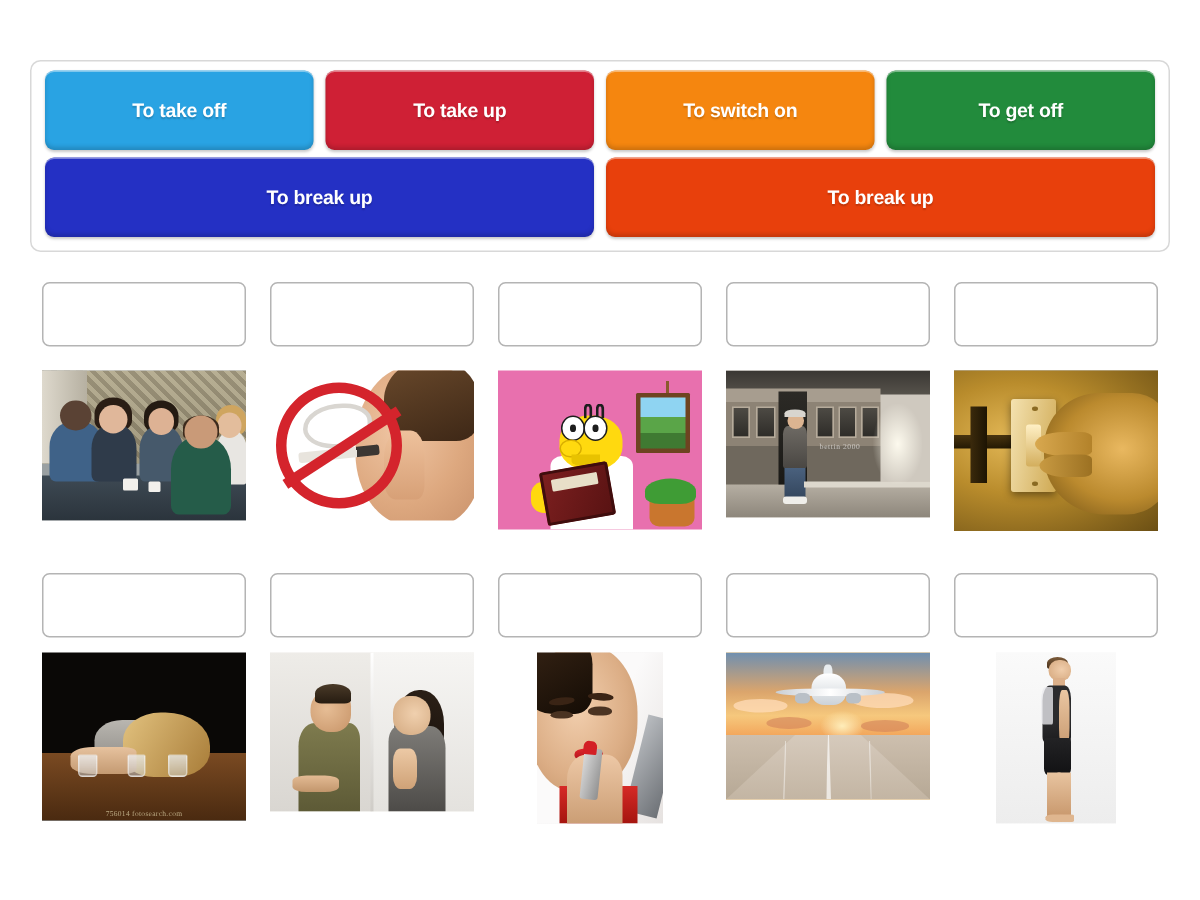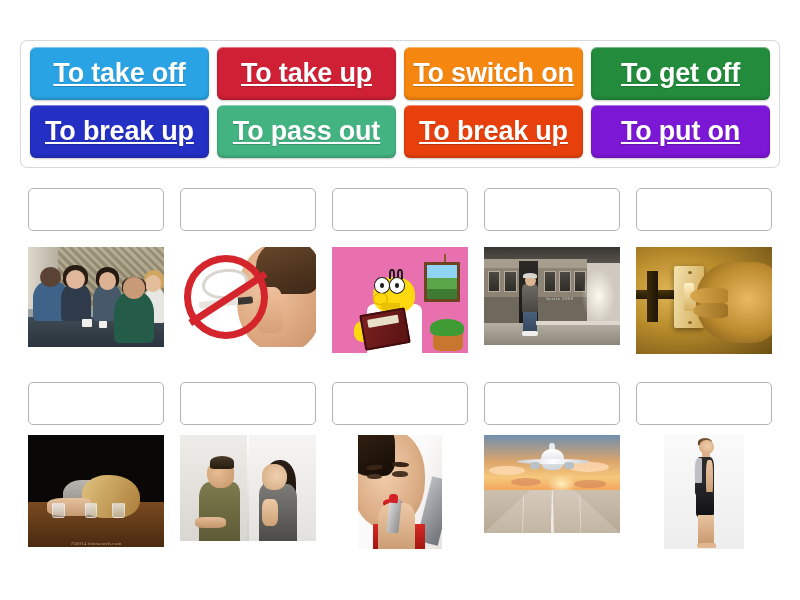--- a/index.html
+++ b/index.html
@@ -34,31 +34,30 @@
   .tile-row:last-child { margin-bottom: 0; }
 
   .tile {
     flex: 1 1 0;
     margin: 0 4px;
     border-radius: 6px;
     display: flex;
     align-items: center;
     justify-content: center;
     color: #ffffff;
-    font-size: 27px;
+    font-size: 13px;
     font-weight: bold;
     letter-spacing: -0.2px;
     white-space: nowrap;
     cursor: pointer;
     text-shadow: 0 1px 1px rgba(0,0,0,0.18);
     box-shadow: inset 0 1px 0 rgba(255,255,255,0.40),
                 inset 0 -2px 3px rgba(0,0,0,0.16),
                 0 1px 2px rgba(0,0,0,0.22);
     user-select: none;
-    text-decoration: underline;
   }
 
   
   .dropzone-row {
     position: absolute;
     left: 20px;
     width: 760px;
     height: 46px;
     display: flex;
   }
@@ -590,23 +589,21 @@
 
   <div class="tile-row">
     <div class="tile" style="background: rgb(41, 163, 227);">To take off</div>
     <div class="tile" style="background: rgb(207, 32, 53);">To take up</div>
     <div class="tile" style="background: rgb(245, 134, 15);">To switch on</div>
     <div class="tile" style="background: rgb(34, 139, 60);">To get off</div>
   </div>
 
   <div class="tile-row">
     <div class="tile" style="background: rgb(36, 48, 196);">To break up</div>
-    <div class="tile" style="background: rgb(67, 179, 130);">To pass out</div>
     <div class="tile" style="background: rgb(232, 64, 12);">To break up</div>
-    <div class="tile" style="background: rgb(124, 23, 214);">To put on</div>
   </div>
 
 </div>
 
 <div class="dropzone-row" id="dropzone-row-1">
   <div class="dropzone-cell">
       <div class="dropzone"></div>
     </div>
   <div class="dropzone-cell">
       <div class="dropzone"></div>

